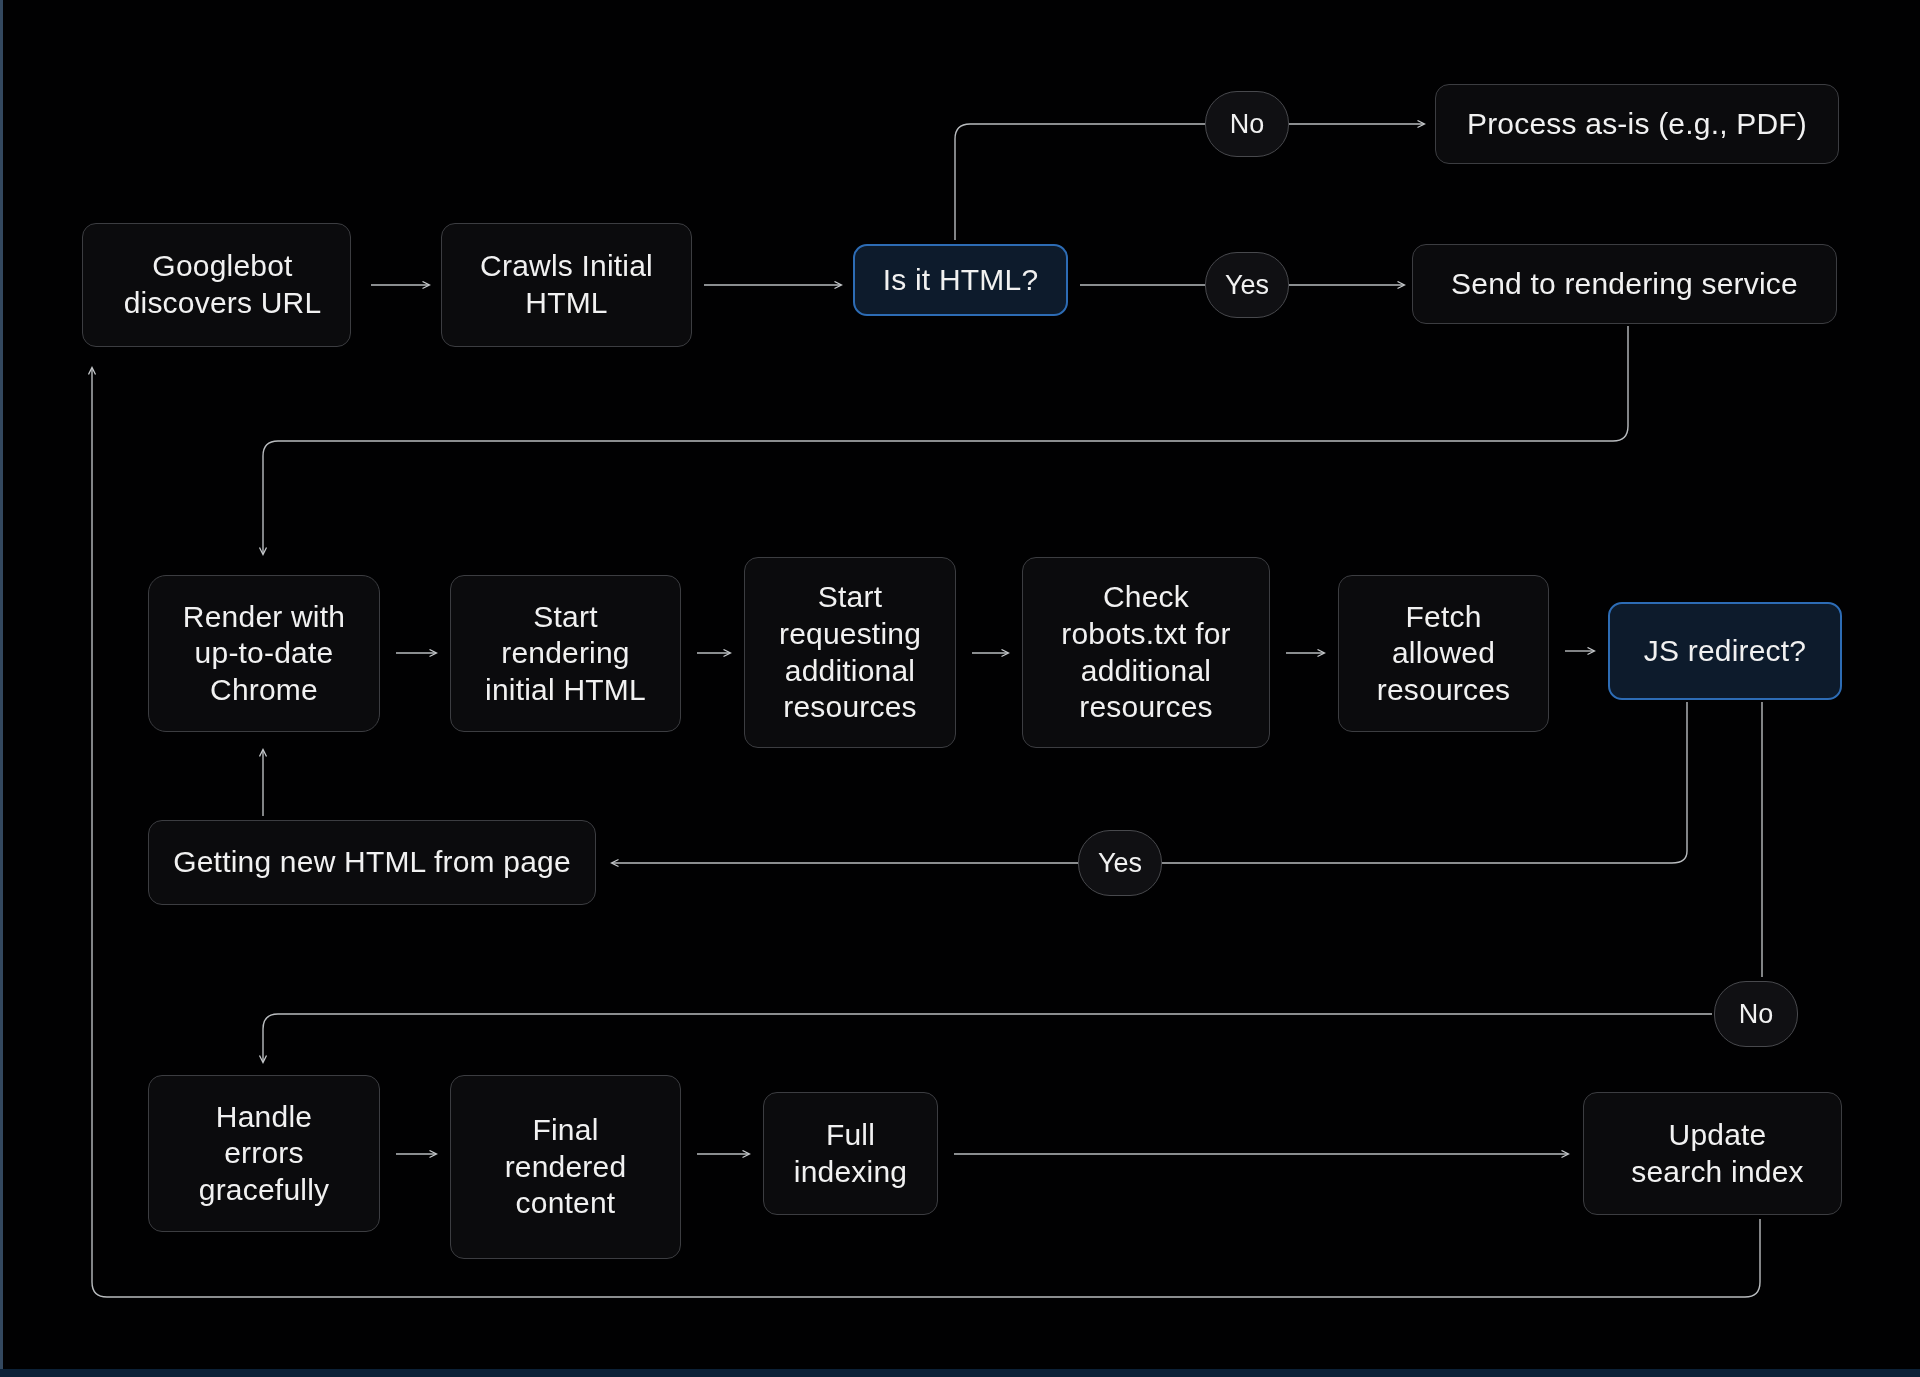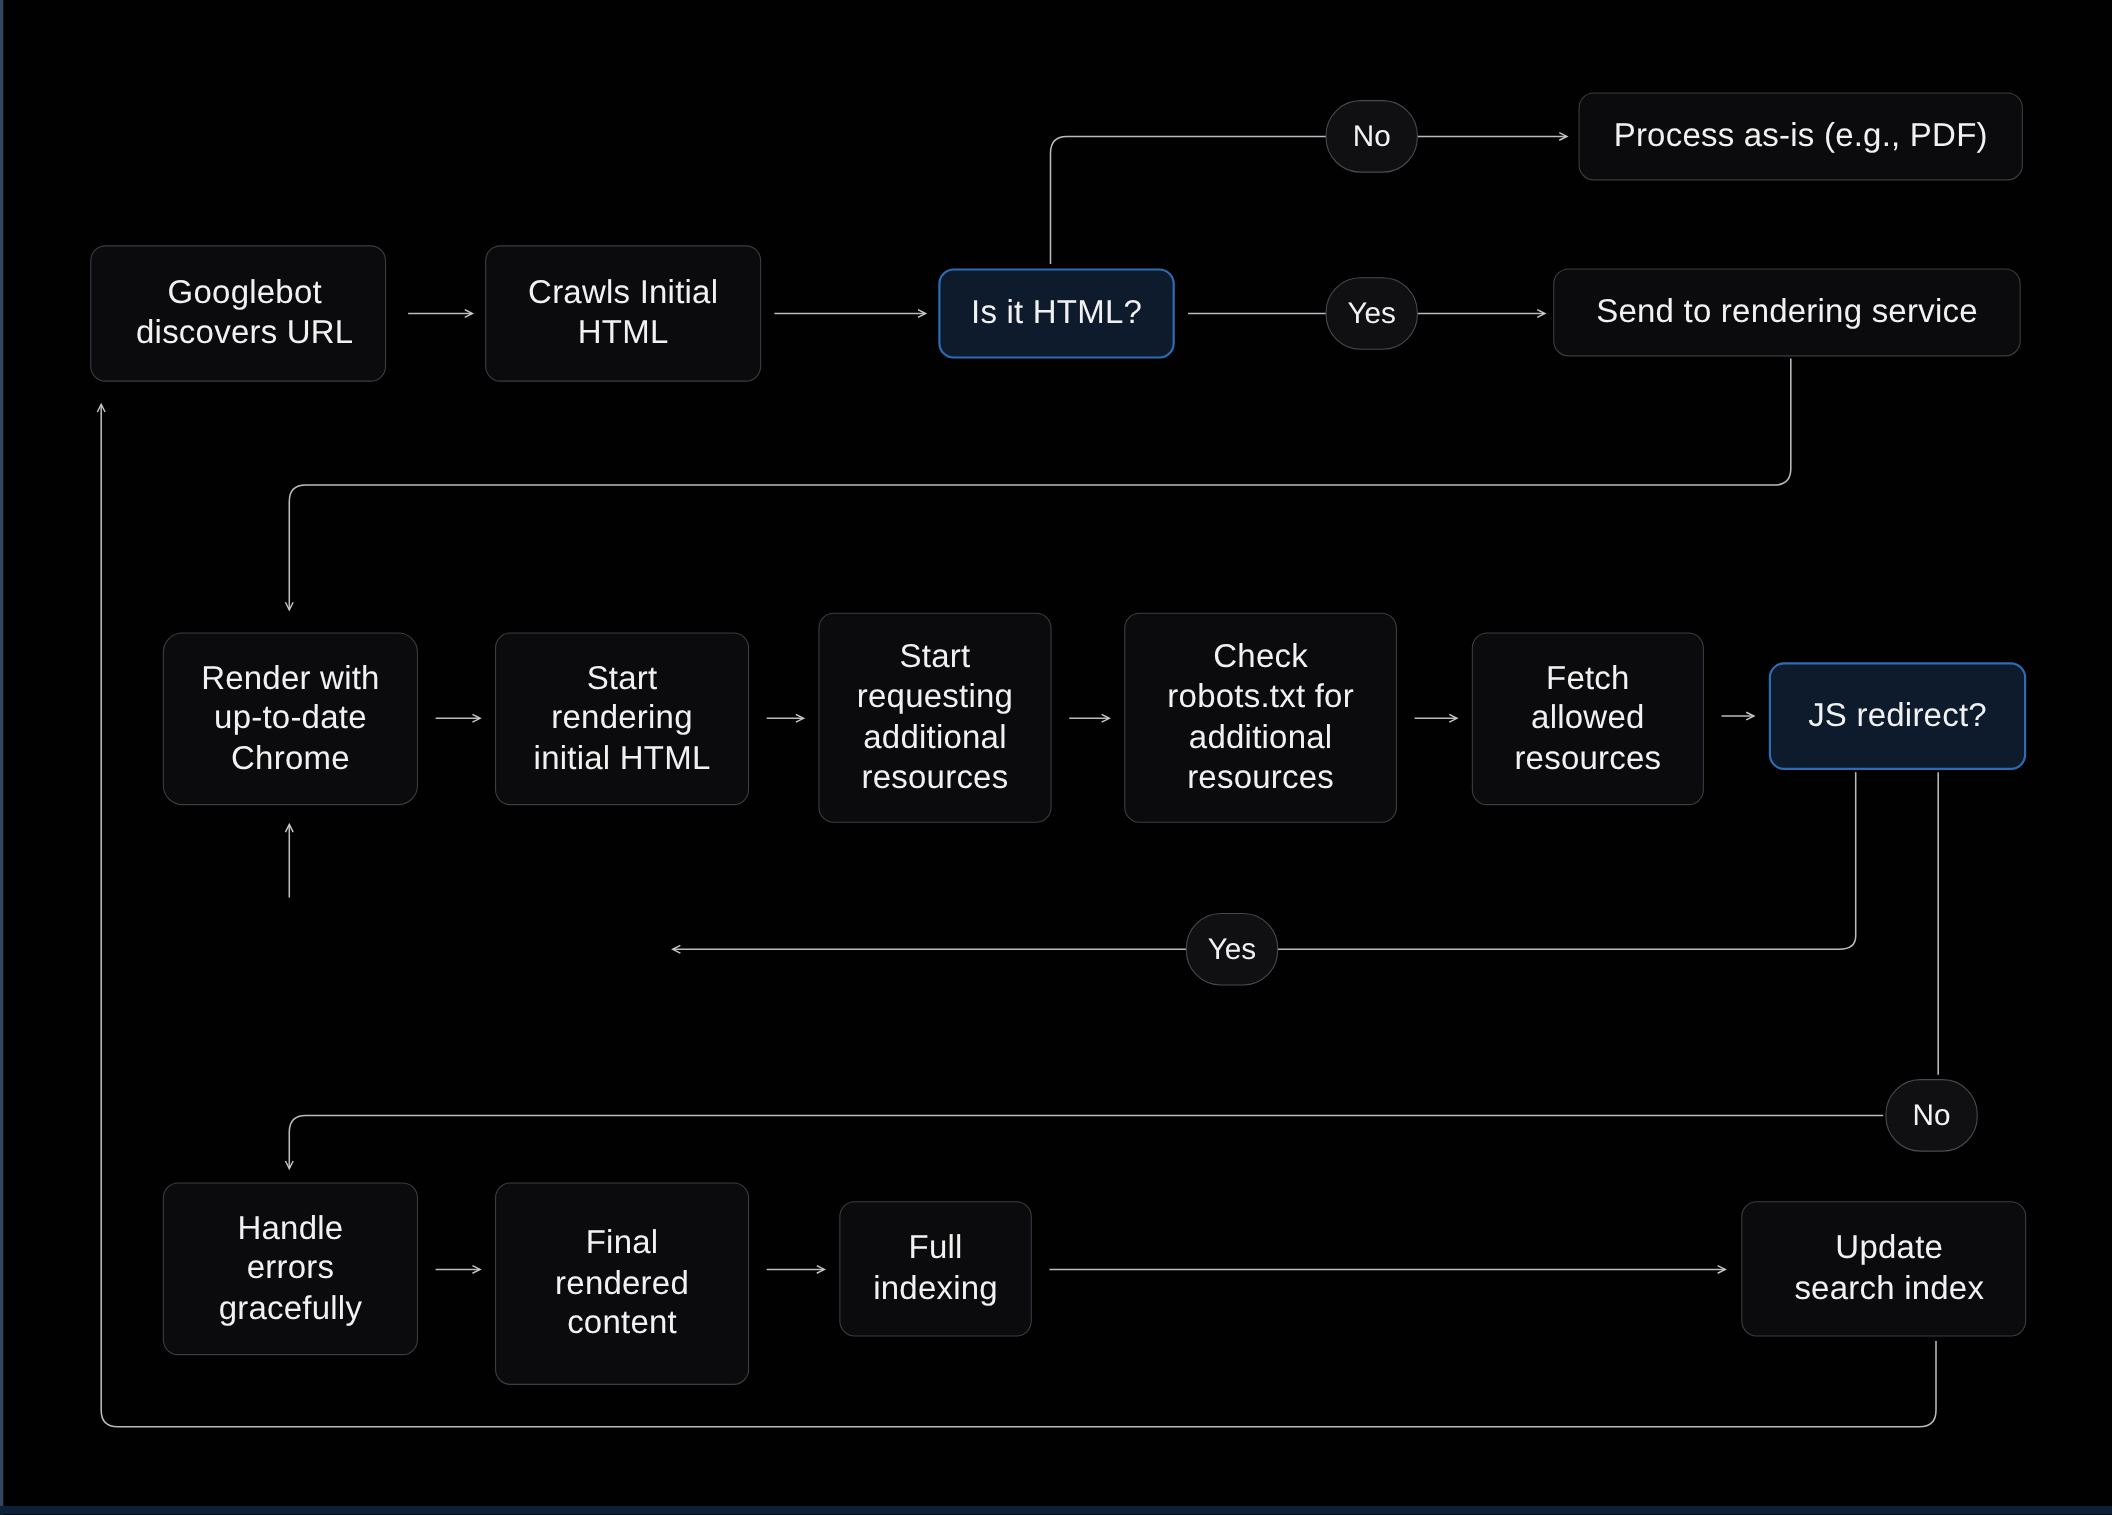--- a/index.html
+++ b/index.html
@@ -56,21 +56,21 @@
       <path d="M1760 1219 V1282 Q1760 1297 1745 1297 H107 Q92 1297 92 1282 V368" marker-end="url(#arrow)"></path>
     </g>
   </svg>
 
   <div class="node" style="left:82px;top:223px;width:269px;height:124px;padding-left:12px;">Googlebot
 discovers URL</div>
 
   <div class="node" style="left:441px;top:223px;width:251px;height:124px;">Crawls Initial
 HTML</div>
 
-  <div class="node node--blue" style="left:853px;top:244px;width:215px;height:82px;">Is it HTML?</div>
+  <div class="node node--blue" style="left:853px;top:244px;width:215px;height:72px;">Is it HTML?</div>
 
   <div class="pill" style="left:1205px;top:91px;width:84px;height:66px;">No</div>
 
   <div class="node" style="left:1435px;top:84px;width:404px;height:80px;">Process as-is (e.g., PDF)</div>
 
   <div class="pill" style="left:1205px;top:252px;width:84px;height:66px;">Yes</div>
 
   <div class="node" style="left:1412px;top:244px;width:425px;height:80px;">Send to rendering service</div>
 
   <div class="node" style="left:148px;top:575px;width:232px;height:157px;border-radius:18px;">Render with
@@ -90,20 +90,21 @@
 robots.txt for
 additional
 resources</div>
 
   <div class="node" style="left:1338px;top:575px;width:211px;height:157px;">Fetch
 allowed
 resources</div>
 
   <div class="node node--blue" style="left:1608px;top:602px;width:234px;height:98px;">JS redirect?</div>
 
+  <div class="node" style="left:148px;top:820px;width:448px;height:85px;">Getting new HTML from page</div>
 
   <div class="pill" style="left:1078px;top:830px;width:84px;height:66px;">Yes</div>
 
   <div class="pill" style="left:1714px;top:981px;width:84px;height:66px;">No</div>
 
   <div class="node" style="left:148px;top:1075px;width:232px;height:157px;">Handle
 errors
 gracefully</div>
 
   <div class="node" style="left:450px;top:1075px;width:231px;height:184px;text-align:center;">Final

